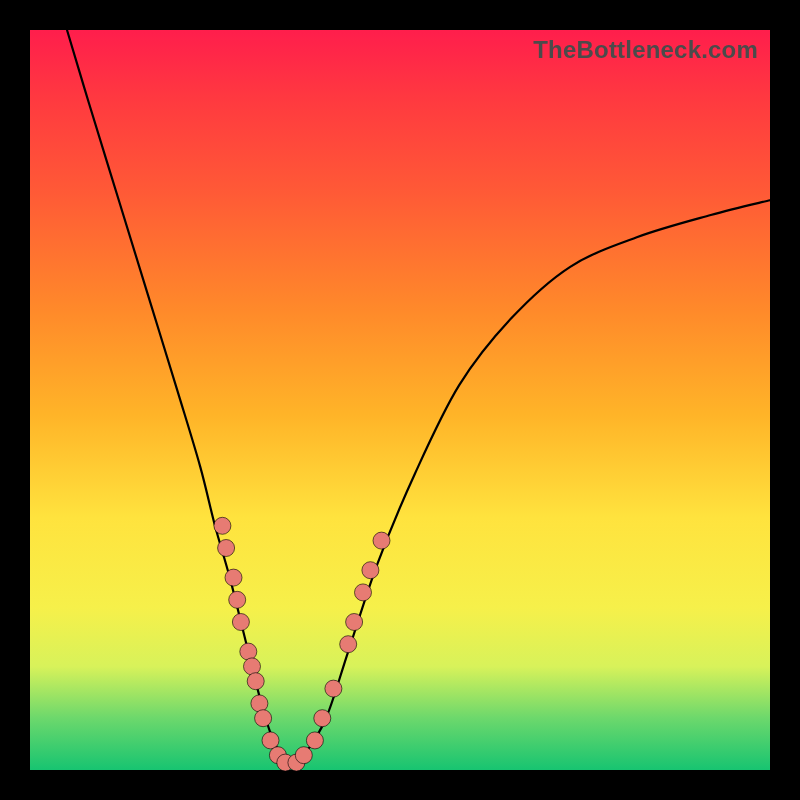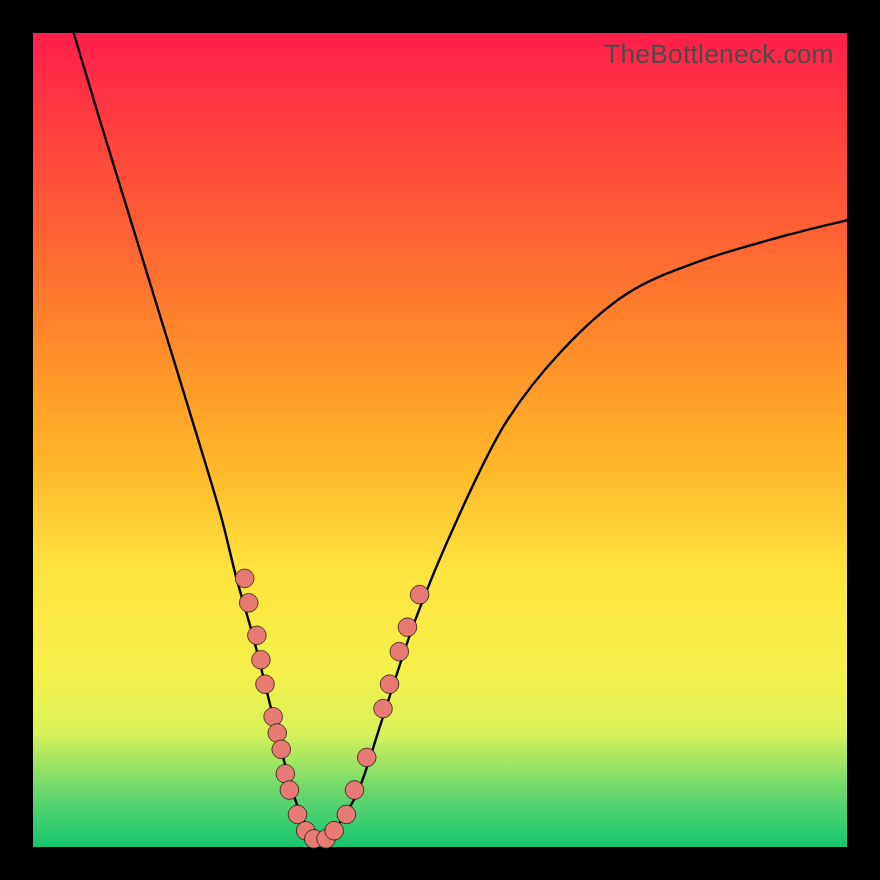--- a/index.html
+++ b/index.html
@@ -38,21 +38,21 @@
       #6cd86c 93%,
       #17c471 100%
     );
   }
   .watermark {
     position: absolute;
     top: 6px;
     right: 12px;
     color: #4b4b4b;
     font-size: 24px;
-    font-weight: 400;
+    font-weight: 700;
     letter-spacing: 0.2px;
     user-select: none;
   }
   svg.curve {
     position: absolute;
     left: 0;
     top: 0;
     width: 740px;
     height: 740px;
     overflow: visible;

